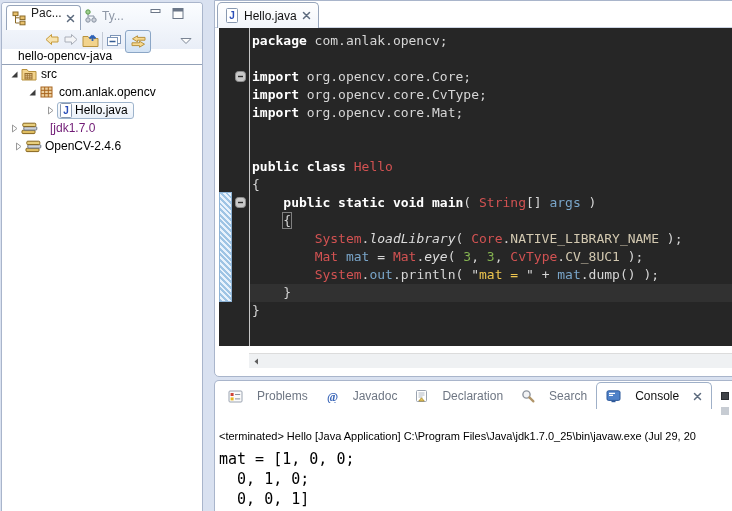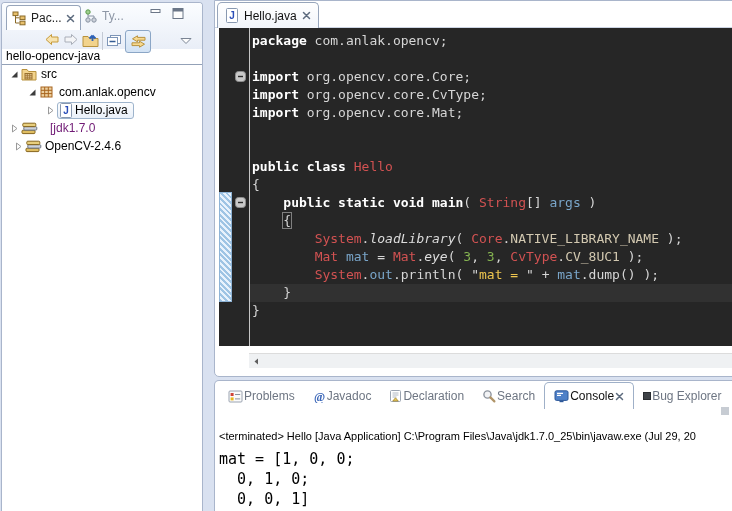--- a/index.html
+++ b/index.html
@@ -7,35 +7,35 @@
   body { font-family: "Liberation Sans", sans-serif; }
   #root { position:relative; width:732px; height:511px; background:#d9e1f0; overflow:hidden; }
   .icn { display:inline-flex; align-items:center; justify-content:center; line-height:0; }
 
   
   #pe-panel { position:absolute; left:1px; top:2px; width:202px; height:509px;
               background:#fff; border:1px solid #a9b5cb; border-bottom:none;
               border-radius:4px 4px 0 0; overflow:hidden; }
   #pe-header { position:absolute; left:0; top:0; right:0; height:46px;
                background:linear-gradient(#fbfdff,#e9eef7); }
-  .vtab { position:absolute; display:flex; align-items:center; gap:4px; font-size:12px; }
+  .vtab { position:absolute; display:flex; gap:4px; font-size:12px; }
   #pe-tab-active { left:4px; top:2px; height:25px; padding:0 5px; background:#fff;
                    border:1px solid #97a5bb; border-bottom:none; border-radius:4px 4px 0 0; color:#222; }
   #pe-tab-inactive { left:82px; top:6px; color:#8e97a6; }
   .winbtn { position:absolute; top:5px; cursor:default; }
   #btn-min { right:40px; } #btn-max { right:18px; }
   .tbi { position:absolute; }
   .pressed-box { position:absolute; left:123px; top:27px; width:26px; height:23px;
                  border:1px solid #8ba6c6; border-radius:3px;
                  background:linear-gradient(#eaf2fb,#d2e2f4);
                  display:flex; align-items:center; justify-content:center; }
   #tb-sep { position:absolute; left:100px; top:29px; width:1px; height:18px; background:#c3c9d4; }
 
   #pe-tree { position:absolute; left:0; top:45px; right:0; bottom:0; font-size:12px; color:#000; }
-  #pe-project-label { height:16px; line-height:16px; padding-left:4px; white-space:nowrap; }
+  #pe-project-label { height:16px; line-height:16px; padding-left:16px; white-space:nowrap; }
   #pe-sep { height:1px; background:#93a1b7; }
   .tree-row { height:18px; display:flex; align-items:center; white-space:nowrap; overflow:hidden; }
   .tw { width:13px; display:inline-flex; justify-content:center; flex:none; }
   .tree-ico { width:18px; flex:none; display:inline-flex; }
   .tree-label { padding:0 2px; }
   .tree-suffix { color:#701a75; margin-left:11px; }
   .sel-box { display:inline-flex; align-items:center; border:1px solid #9eb4cc; border-radius:3px;
              background:linear-gradient(#fcfdfe,#e9f0f9); padding:0 3px 0 1px; height:17px; }
 
   
@@ -64,21 +64,21 @@
   .tok-cst { color:#d2c8b0; }
   .tok-box { color:#d6d6d6; display:inline-block; border:1px solid #7f7f7f; margin:0 -1px; line-height:15px; }
   #ed-hscroll { position:absolute; left:34px; right:0; top:352px; height:15px; background:#eff1f3;
                 border-top:1px solid #dcdcdc; display:flex; align-items:center; }
 
   
   #bt-panel { position:absolute; left:214px; top:380px; width:520px; height:131px;
               background:#fff; border:1px solid #a9b5cb; border-bottom:none; border-radius:5px 0 0 0; overflow:hidden; }
   #bt-tabs { position:absolute; left:0; top:0; right:0; height:28px; display:flex; align-items:flex-end;
              padding-left:4px; overflow:hidden; white-space:nowrap; }
-  .btab { display:flex; align-items:center; gap:1px; font-size:12px; color:#6e7683;
+  .btab { display:flex; align-items:center; gap:14px; font-size:12px; color:#6e7683;
           padding:0 9px; height:26px; flex:none; }
   .btab.active { color:#111; background:#fff; border:1px solid #9fb0c8; border-bottom:none;
                  border-radius:5px 5px 0 0; height:27px; }
   #bt-mini-toolbar { position:absolute; right:4px; top:26px; width:8px; height:8px; background:#c7ccd3; }
   #console-status { position:absolute; left:4px; top:47px; right:0; height:16px; line-height:16px;
                     font-size:11px; color:#000; white-space:nowrap; overflow:hidden; }
   #console-output { position:absolute; left:4px; top:68px; right:0; bottom:0;
                     font-family:"DejaVu Sans Mono", monospace; font-size:15px; line-height:20px;
                     color:#000; white-space:pre; overflow:hidden; }
 </style>

